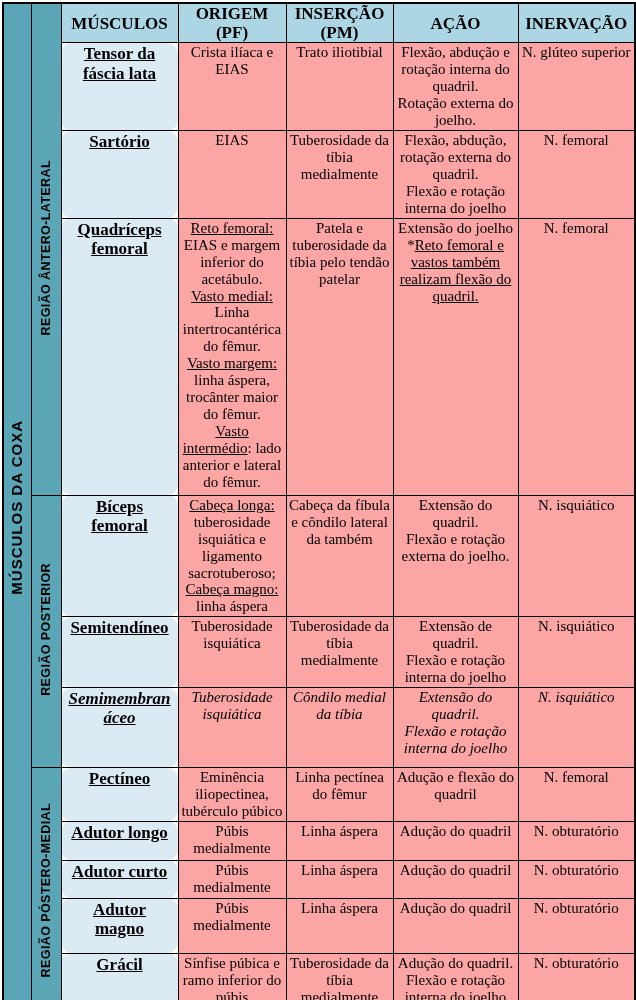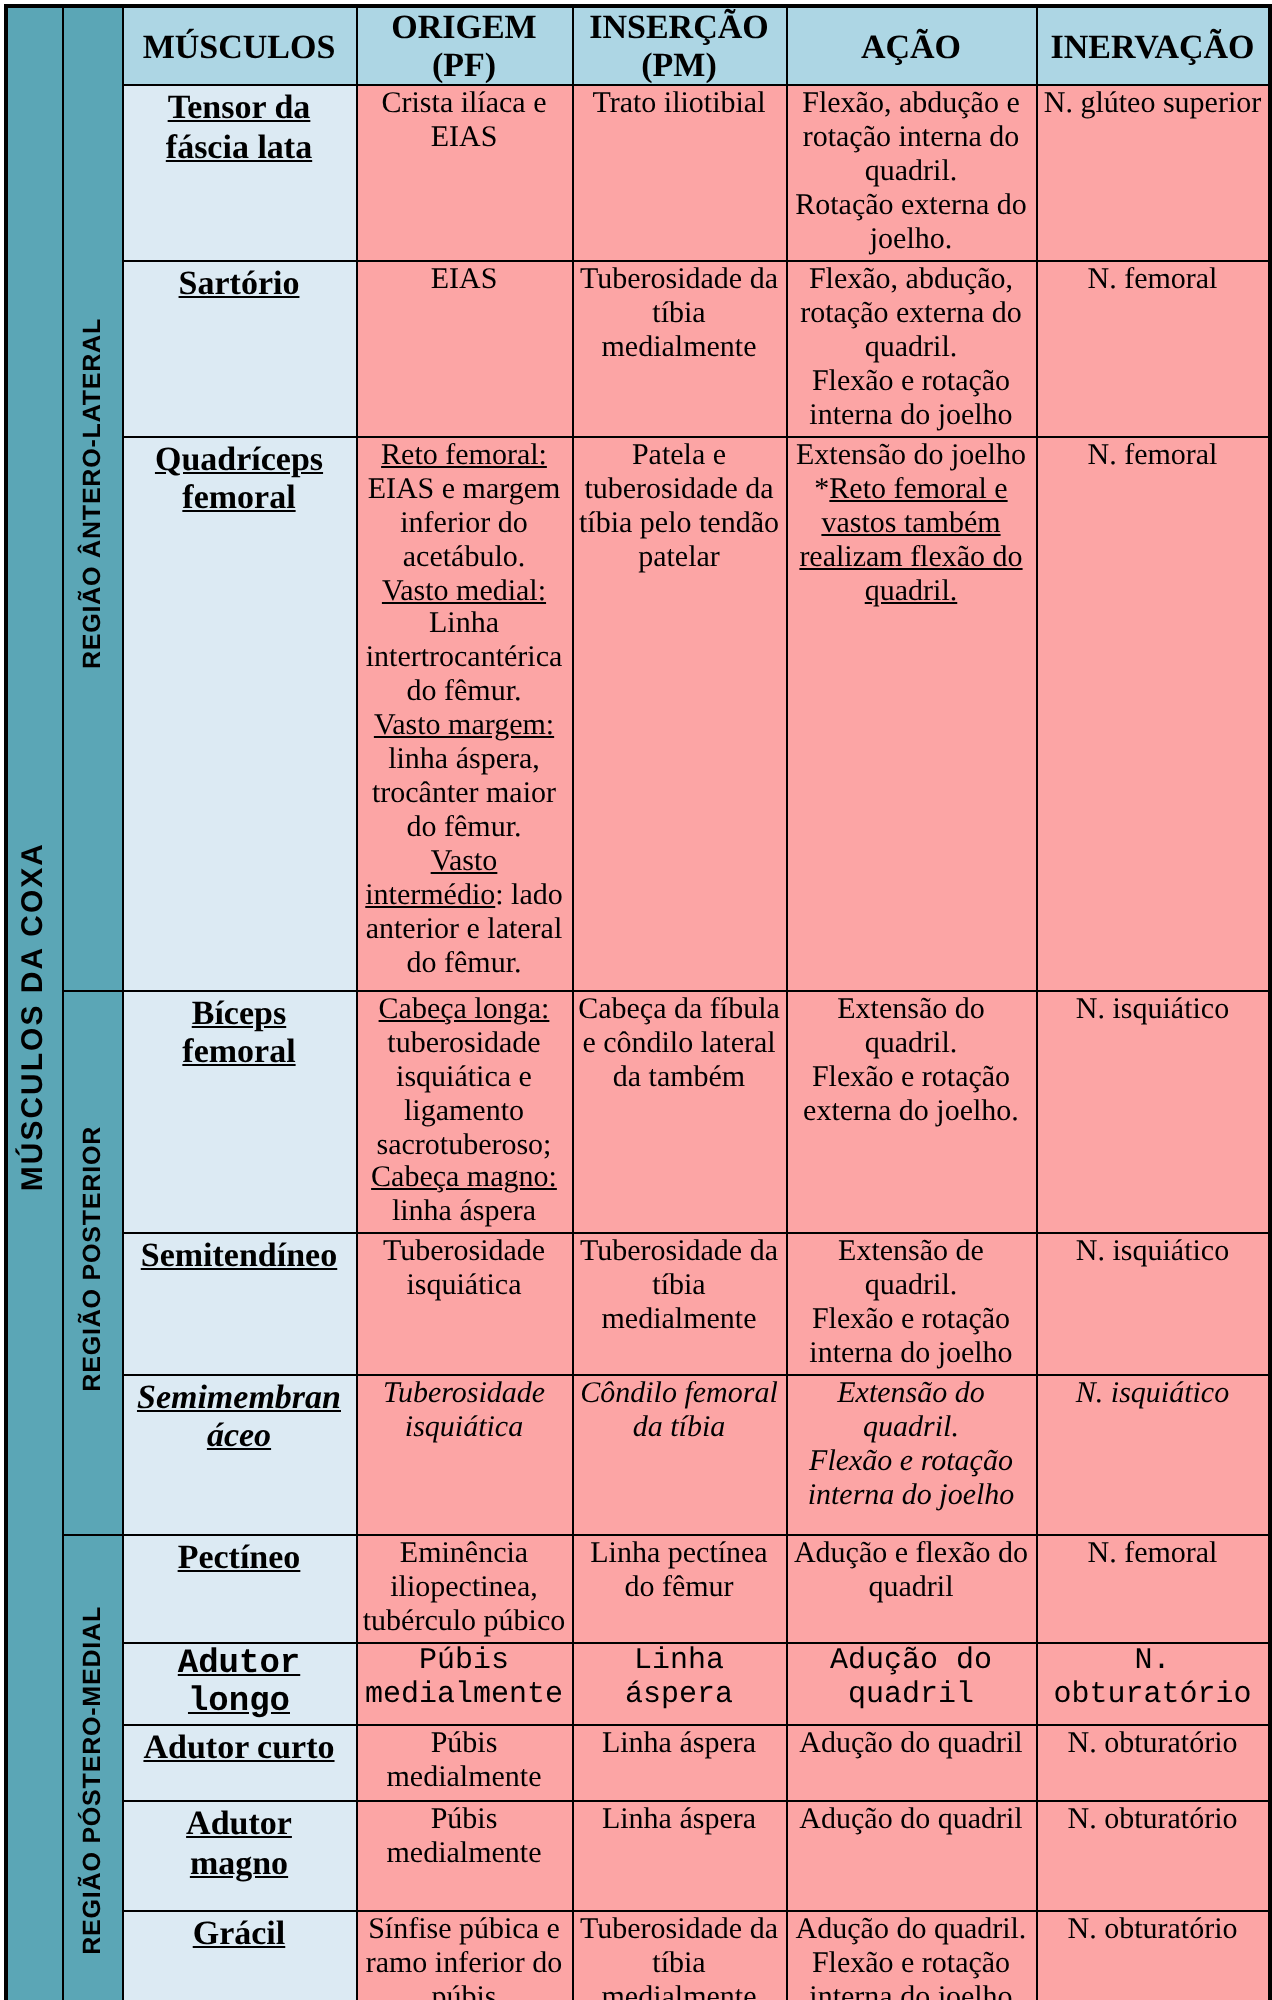--- a/index.html
+++ b/index.html
@@ -35,20 +35,21 @@
     white-space:pre-line;
     padding:0 2px;
   }
   td.muscle{
     background:var(--muscle-blue);
     font-weight:bold;
     font-size:17px;
     text-decoration:underline;
     vertical-align:top;
     padding:1px 6px;
+    border-radius:11px;
   }
   td.cell{
     vertical-align:top;
     white-space:pre-line;
     background:#fca5a5;
   }
   td.strip{
     background:var(--teal);
     vertical-align:middle;
     text-align:center;
@@ -136,34 +137,34 @@
           <td class="muscle">Semitendíneo</td>
           <td class="cell"><span>Tuberosidade isquiática</span></td>
           <td class="cell"><span>Tuberosidade da tíbia medialmente</span></td>
           <td class="cell"><span>Extensão de quadril.
 Flexão e rotação interna do joelho</span></td>
           <td class="cell"><span>N. isquiático</span></td>
         </tr>
         <tr style="height: 80px; font-style: italic;">
           <td class="muscle">Semimembranáceo</td>
           <td class="cell"><span>Tuberosidade isquiática</span></td>
-          <td class="cell"><span>Côndilo femoral da tíbia</span></td>
+          <td class="cell"><span>Côndilo medial da tíbia</span></td>
           <td class="cell"><span>Extensão do quadril.
 Flexão e rotação interna do joelho</span></td>
           <td class="cell"><span>N. isquiático</span></td>
         </tr>
         <tr style="height: 52px;">
           <td class="strip" rowspan="5"><div class="vtext region-label">REGIÃO PÓSTERO-MEDIAL</div></td>
           <td class="muscle">Pectíneo</td>
           <td class="cell"><span>Eminência iliopectinea, tubérculo púbico</span></td>
           <td class="cell"><span>Linha pectínea do fêmur</span></td>
           <td class="cell"><span>Adução e flexão do quadril</span></td>
           <td class="cell"><span>N. femoral</span></td>
         </tr>
-        <tr style="height: 39px; font-family: Liberation Mono, monospace;">
+        <tr style="height: 39px;">
           <td class="muscle">Adutor longo</td>
           <td class="cell"><span>Púbis medialmente</span></td>
           <td class="cell"><span>Linha áspera</span></td>
           <td class="cell"><span>Adução do quadril</span></td>
           <td class="cell"><span>N. obturatório</span></td>
         </tr>
         <tr style="height: 38px;">
           <td class="muscle">Adutor curto</td>
           <td class="cell"><span>Púbis medialmente</span></td>
           <td class="cell"><span>Linha áspera</span></td>

